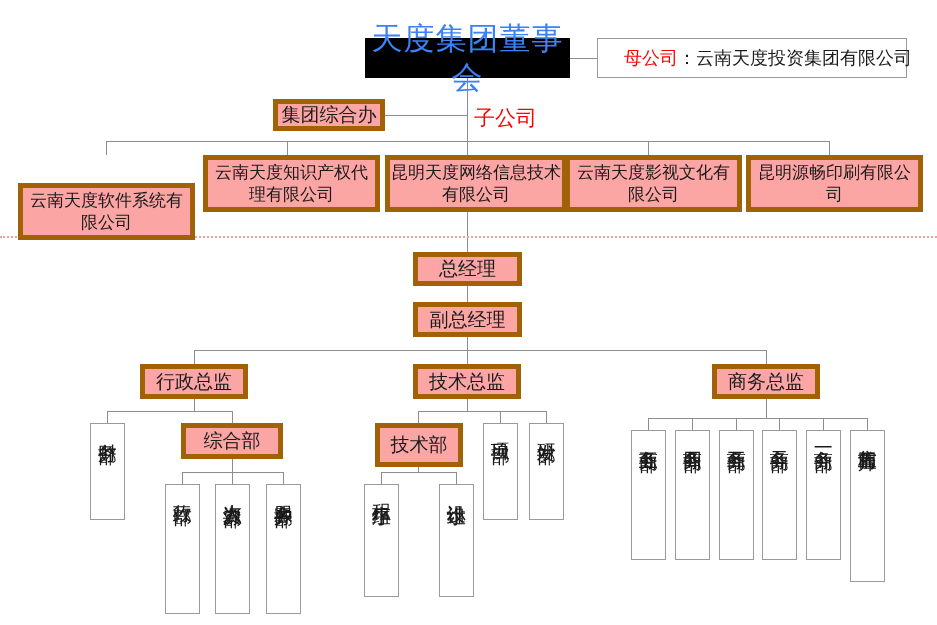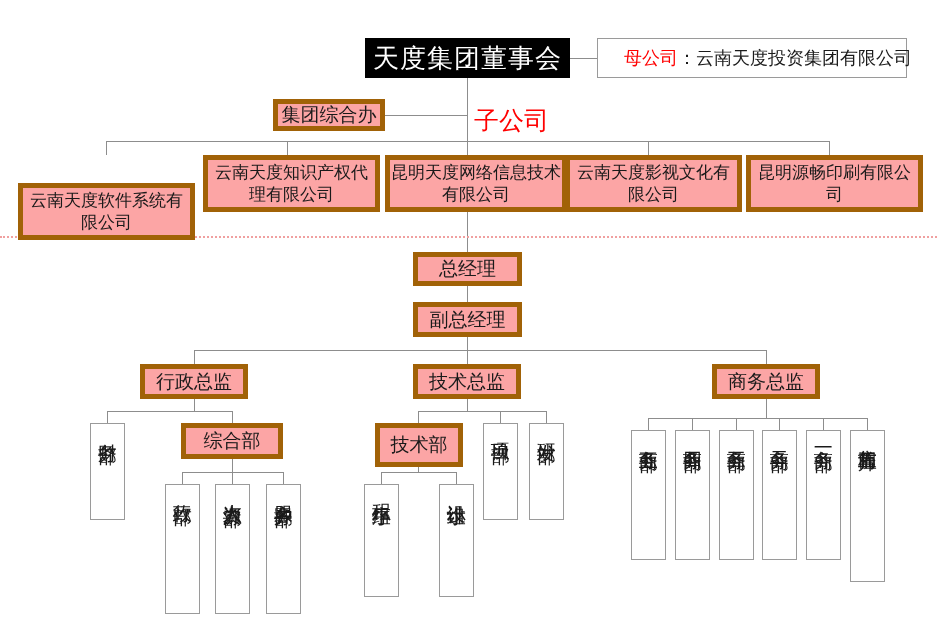--- a/index.html
+++ b/index.html
@@ -16,22 +16,22 @@
     box-sizing:border-box;
     border:5px solid #a16207;
     background:#fca5a5;
     display:flex;align-items:center;justify-content:center;
     text-align:center;
     color:#1a1a1a;
     line-height:1.25;
     z-index:3;
   }
   .box.dark{
-    background:#000000;border:none;color:#ffffff;
-    font-size:26px;letter-spacing:1px;
+    background:#000000;border:none;color:#3b82f6;
+    font-size:31px;letter-spacing:1px;
   }
   .box.h17{font-size:17px;}
   .box.h19{font-size:19px;}
 
   
   .vbox{
     position:absolute;box-sizing:border-box;
     border:1px solid #9a9a9a;background:#ffffff;
     display:flex;align-items:flex-start;justify-content:center;
     z-index:3;
@@ -64,21 +64,21 @@
     position:absolute;box-sizing:border-box;
     border:1px solid #9a9a9a;background:#ffffff;
     display:flex;align-items:center;
     padding-left:26px;
     font-size:18px;color:#1a1a1a;
     z-index:3;white-space:nowrap;
   }
   .callout .red{color:#ff0000;}
 
   .tag{
-    position:absolute;color:#ff0000;font-size:25px;
+    position:absolute;color:#ff0000;font-size:21px;
     white-space:nowrap;z-index:3;
   }
 </style>
 </head>
 <body>
 
 <div id="chart">
 
   <div class="box dark" style="left:365px;top:38px;width:205px;height:40px;">
     <span>天度集团董事会</span>

